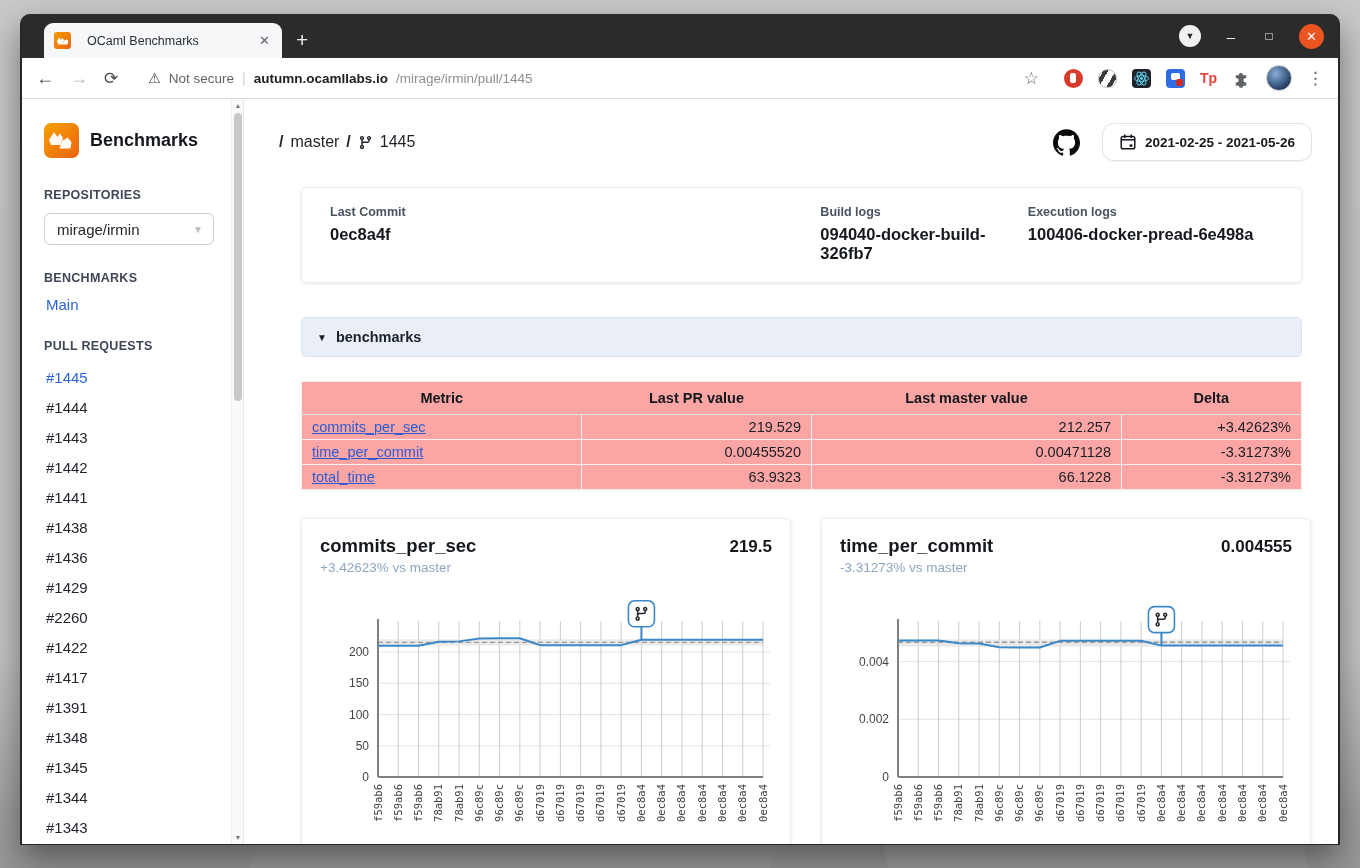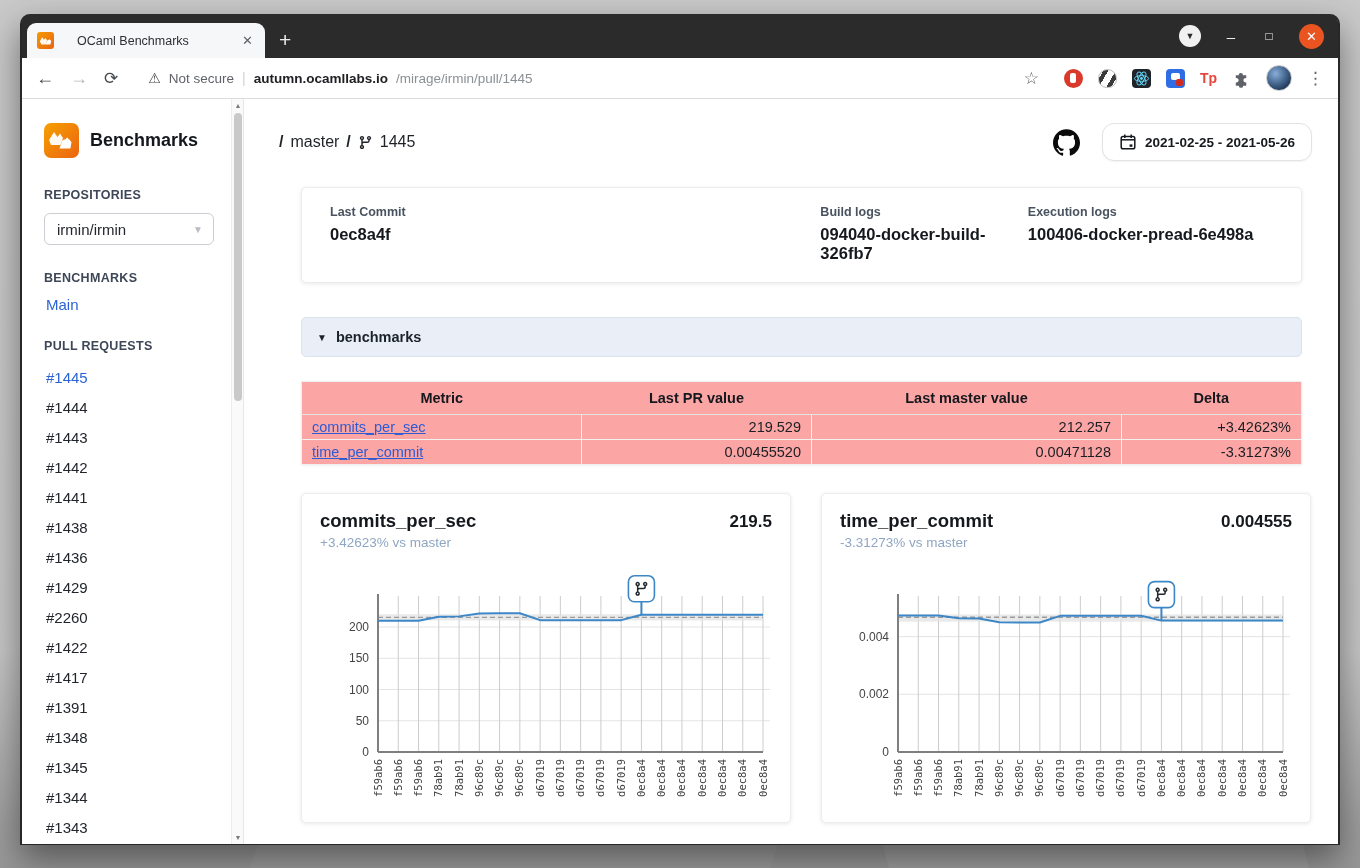--- a/index.html
+++ b/index.html
@@ -7,21 +7,21 @@
   body { font-family:"Liberation Sans", sans-serif; background:linear-gradient(180deg,#c9c9c9 0%,#c6c6c6 75%,#a0a0a0 94%,#979797 100%); position:relative; }
   .facet { position:absolute; background:rgba(255,255,255,.05); }
   .facet1 { left:260px; bottom:0; width:520px; height:60px; transform:skewX(-18deg); }
   .facet2 { left:880px; bottom:0; width:420px; height:70px; transform:skewX(14deg); background:rgba(255,255,255,.07); }
 
   .window { position:absolute; left:20px; top:14px; width:1320px; height:831px; border-radius:10px 10px 0 0;
             box-shadow:0 14px 34px rgba(0,0,0,.45); background:#fff; border:2px solid #272727; border-top:none; }
 
   
   .titlebar { height:44px; background:#2b2b2b; border-radius:8px 8px 0 0; position:relative; display:flex; align-items:flex-end; }
-  .tab { margin-left:5px; width:238px; height:35px; background:#f6f7f8; border-radius:9px 9px 0 0; display:flex; align-items:center; padding:0 10px; gap:23px; }
+  .tab { margin-left:22px; width:238px; height:35px; background:#f6f7f8; border-radius:9px 9px 0 0; display:flex; align-items:center; padding:0 10px; gap:16px; }
   .favicon { width:17px; height:17px; background:linear-gradient(135deg,#f59a00,#e86412); border-radius:3px; position:relative; flex:none; }
   .favicon svg { position:absolute; inset:2px; }
   .tab-title { font-size:12.5px; color:#2b2f33; flex:1; white-space:nowrap; overflow:hidden; }
   .tab-close { color:#5f6368; font-size:13px; cursor:default; padding:0 2px; }
   .newtab { color:#e8eaed; font-size:21px; font-weight:300; margin:0 0 6px 14px; }
   .win-controls { position:absolute; right:14px; top:0; height:44px; display:flex; align-items:center; gap:22px; }
   .tab-menu-btn { width:22px; height:22px; background:#f1f1f1; border-radius:50%; display:flex; align-items:center; justify-content:center; font-size:9px; color:#2b2b2b; }
   .win-min,.win-max { color:#ededed; font-size:15px; width:16px; text-align:center; }
   .win-max { font-size:12px; }
   .win-close { width:25px; height:25px; border-radius:50%; background:#e95420; color:#fff; display:flex; align-items:center; justify-content:center; font-size:13px; }
@@ -180,21 +180,21 @@
           <svg viewBox="0 0 27 27">
               <path d="M1 13 L6 5 L9.5 10 L12 6.5 L15 11 L12.5 18 H3 Z" fill="#fff" opacity=".95"></path>
               <path d="M11.5 21.5 L13.5 15.5 Q14.2 12.5 16.8 12.5 Q18.2 12.5 18.7 10.8 L19.8 10.8 Q20.3 12.3 21.6 12.7 L23.5 15.2 L22.4 21.5 Z" fill="#fff"></path>
             </svg>
         </span>
         <span class="logo-text">Benchmarks</span>
       </div>
 
       <div class="side-label">REPOSITORIES</div>
       <div class="repo-select">
-        <span>irmin/irmin</span>
+        <span>mirage/irmin</span>
         <span class="repo-chev">▼</span>
       </div>
 
       <div class="side-label">BENCHMARKS</div>
       <div class="bench-link">Main</div>
 
       <div class="side-label">PULL REQUESTS</div>
       <div id="pr-list">
           <div class="pr-item active">#1445</div>
           <div class="pr-item">#1444</div>
@@ -295,20 +295,26 @@
               <tr>
                 <td class="metric"><a href="#">commits_per_sec</a></td>
                 <td class="num">219.529</td>
                 <td class="num">212.257</td>
                 <td class="num">+3.42623%</td>
               </tr>
               <tr>
                 <td class="metric"><a href="#">time_per_commit</a></td>
                 <td class="num">0.00455520</td>
                 <td class="num">0.00471128</td>
+                <td class="num">-3.31273%</td>
+              </tr>
+              <tr>
+                <td class="metric"><a href="#">total_time</a></td>
+                <td class="num">63.9323</td>
+                <td class="num">66.1228</td>
                 <td class="num">-3.31273%</td>
               </tr>
             </tbody>
         </table>
 
         <div class="charts-row" id="charts-row">
             <div class="card chart-card">
               <div class="ch-head">
                 <div class="ch-title">commits_per_sec</div>
                 <div class="ch-val">219.5</div>

